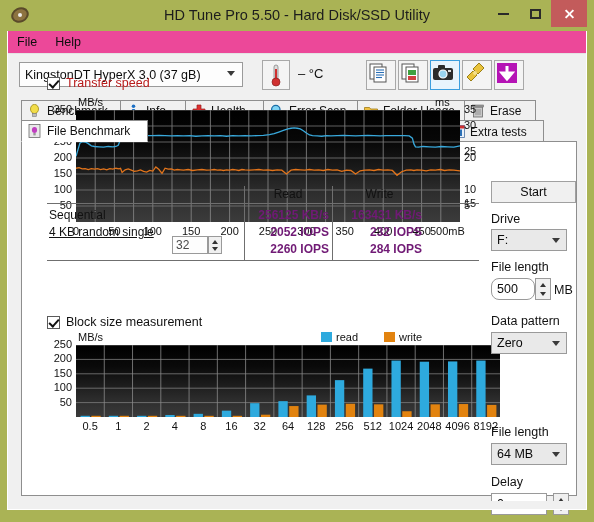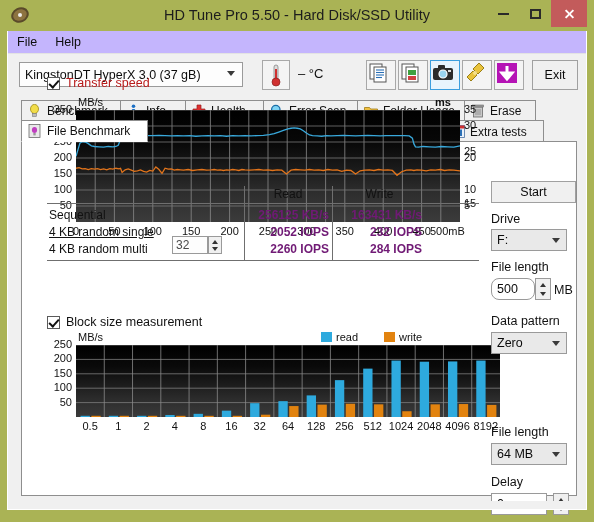--- a/index.html
+++ b/index.html
@@ -50,21 +50,21 @@
     position: absolute; left: 7px; top: 31px;
     width: 580px; height: 477px;
     background: #f0f0f0;
     border: 1px solid #ffffff;
     border-top: none;
   }
 
   
   #menubar {
     position: absolute; left: 0; top: 0; width: 578px; height: 22px;
-    background: #c4b5fd;
+    background: #ec4899;
     display: flex; align-items: center;
   }
   .menu-item {
     padding: 2px 9px; font-size: 12.5px; color: #0e0e0e; cursor: default;
   }
   #menu-sep {
     position: absolute; left: 0; top: 22px; width: 578px; height: 1px;
     background: #e3e3e3;
   }
 
@@ -389,21 +389,20 @@
           <circle cx="12" cy="12" r="2" fill="#f5e08a"></circle>
         </svg>
       </div>
       <div class="tbtn" id="tb5">
         <svg width="24" height="24" viewBox="0 0 24 24">
           <rect x="2" y="2" width="20" height="20" fill="#b513b5"></rect>
           <path d="M12 5 L12 13 M7 12 L12 18 L17 12 Z" stroke="#fff" stroke-width="3" fill="#fff"></path>
         </svg>
       </div>
 
-      <div id="exit-btn">Exit</div>
     </div>
 
     <div id="tabs-row1">
       <div class="tab" style="width:100px">
         <span class="tab-ico">
           <svg width="13" height="14" viewBox="0 0 13 14">
             <ellipse cx="6.5" cy="5" rx="4" ry="4.6" fill="#f2dd4a" stroke="#9d8a10" stroke-width="0.8"></ellipse>
             <rect x="4.6" y="9.4" width="3.8" height="3" fill="#bdbdbd" stroke="#777" stroke-width="0.6"></rect>
           </svg>
         </span>
@@ -526,21 +525,21 @@
 
     <div id="tabpage"></div>
 
     <div id="chk-transfer">
       <span class="cbox on"></span>
       <span>Transfer speed</span>
     </div>
 
     <div id="chart1-wrap">
       <div class="ax-title" style="left:42px; top:0px;">MB/s</div>
-      <div class="ax-title" style="left:399px; top:0px;font-weight:bold;">ms</div>
+      <div class="ax-title" style="left:399px; top:0px;">ms</div>
       <div id="chart1-plot">
         <svg id="c1svg" width="384" height="112" viewBox="0 0 384 112" preserveAspectRatio="none">
             <line x1="19.2" x2="19.2" y1="0" y2="112" stroke="#8a8a8a" stroke-width="0.8"></line>
             <line x1="38.4" x2="38.4" y1="0" y2="112" stroke="#8a8a8a" stroke-width="0.8"></line>
             <line x1="57.599999999999994" x2="57.599999999999994" y1="0" y2="112" stroke="#8a8a8a" stroke-width="0.8"></line>
             <line x1="76.8" x2="76.8" y1="0" y2="112" stroke="#8a8a8a" stroke-width="0.8"></line>
             <line x1="96" x2="96" y1="0" y2="112" stroke="#8a8a8a" stroke-width="0.8"></line>
             <line x1="115.19999999999999" x2="115.19999999999999" y1="0" y2="112" stroke="#8a8a8a" stroke-width="0.8"></line>
             <line x1="134.4" x2="134.4" y1="0" y2="112" stroke="#8a8a8a" stroke-width="0.8"></line>
             <line x1="153.6" x2="153.6" y1="0" y2="112" stroke="#8a8a8a" stroke-width="0.8"></line>
@@ -609,21 +608,20 @@
       <div class="colhead" style="left:285px; top:1px; width:95px;">Write</div>
 
       <div class="rowlabel" style="left:2px; top:22px;">Sequential</div>
       <div class="cellval" style="left:197px; top:22px; width:85px;">256125 KB/s</div>
       <div class="cellval" style="left:287px; top:22px; width:88px;">163431 KB/s</div>
 
       <div class="rowlabel" style="left:2px; top:39px;text-decoration:underline;">4 KB random single</div>
       <div class="cellval" style="left:197px; top:39px; width:85px;">2052 IOPS</div>
       <div class="cellval" style="left:287px; top:39px; width:88px;">232 IOPS</div>
 
-      <div class="rowlabel" style="left:2px; top:56px;">4 KB random multi</div>
       <div id="spin-multi">32</div>
       <div id="spin-multi-btns">
         <span class="mini-up"></span>
         <span class="mini-dn"></span>
       </div>
       <div class="cellval" style="left:197px; top:56px; width:85px;">2260 IOPS</div>
       <div class="cellval" style="left:287px; top:56px; width:88px;">284 IOPS</div>
     </div>
 
     <div id="chk-block">

